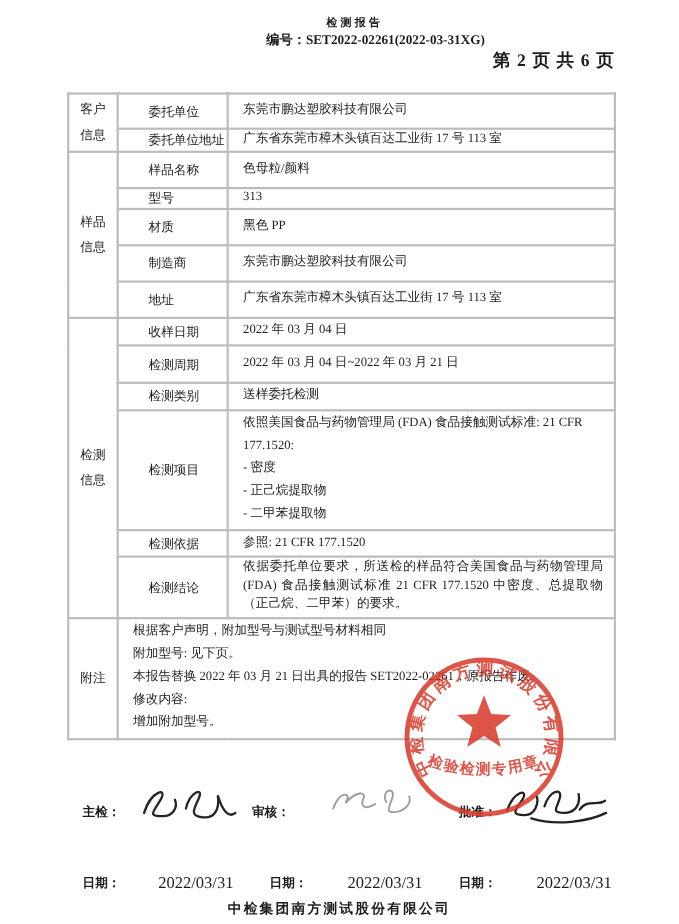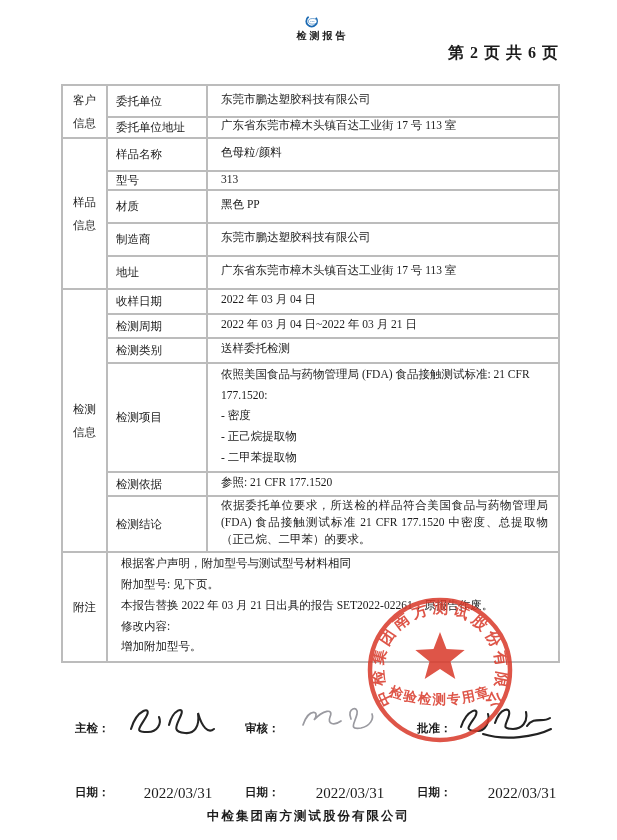--- a/index.html
+++ b/index.html
@@ -11,21 +11,21 @@
   .hdr{display:flex;align-items:center;box-sizing:border-box;
        padding:14px 58px 0 64px;height:64px;flex-direction:column;}
   .hdr .title{font-weight:700;font-size:10px;letter-spacing:3px;margin-left:22px;}
   .hdr .no{font-weight:700;font-size:12px;margin-left:60px;white-space:nowrap;}
   .hdr .pages{font-weight:700;font-size:16px;margin-left:auto;white-space:nowrap;letter-spacing:1px;}
   
   table.rpt{border-collapse:collapse;table-layout:fixed;margin:20px 0 0 61px;width:497px;}
   table.rpt th,table.rpt td{border:2px solid #bcbcbc;font-size:11.5px;font-weight:400;
        vertical-align:middle;box-sizing:border-box;}
   th.sec{white-space:pre-line;text-align:center;line-height:2.0;width:45px;font-size:11.5px;}
-  td.lbl{padding-left:8px;width:100px;}
+  td.lbl{padding-left:27px;width:100px;}
   td.val{padding:0 10px 4px 13px;}
   .pre{white-space:pre-line;line-height:1.8;}
   .pre-tight{white-space:pre-line;line-height:1.45;text-align:justify;}
   
   .sig-area{position:relative;margin-left:61px;width:497px;height:145px;}
   .sig-label{position:absolute;top:58px;font-size:11.5px;font-weight:700;}
   .sig-svg{position:absolute;top:34px;}
   .date-label{position:absolute;top:122px;font-size:11.5px;font-weight:700;}
   .date-val{position:absolute;top:122px;font-size:15px;width:90px;text-align:center;}
   
@@ -39,20 +39,21 @@
 
 <div class="page">
 
   <div class="hdr">
     <svg width="48" height="46" viewBox="0 0 48 46">
       <circle cx="23" cy="22" r="16.5" fill="none" stroke="#1b6ab3" stroke-width="5.5" stroke-dasharray="80 24" stroke-dashoffset="14"></circle>
       <ellipse cx="26" cy="22.5" rx="13" ry="8.6" fill="#ffffff" stroke="#1b6ab3" stroke-width="1.8"></ellipse>
       <text x="26" y="25.5" text-anchor="middle" font-size="8" font-weight="700" fill="#1b6ab3" font-family="Liberation Serif,serif">CIC</text>
     </svg>
     <span class="title">检测报告</span>
+    <span class="no"><span>编号：</span><span>SET2022-02261(2022-03-31XG)</span></span>
     <span class="pages">第 2 页 共 6 页</span>
   </div>
 
   <table class="rpt">
     <colgroup>
         <col style="width:45px">
         <col style="width:100px">
         <col style="width:352px">
       </colgroup>
     <tbody>
@@ -90,21 +91,21 @@
         <td class="lbl">地址</td>
         <td class="val">广东省东莞市樟木头镇百达工业街 17 号 113 室</td>
       </tr>
 
       <tr style="height:25px">
         <th class="sec" rowspan="6">检测
 信息</th>
         <td class="lbl">收样日期</td>
         <td class="val">2022 年 03 月 04 日</td>
       </tr>
-      <tr style="height:24px">
+      <tr style="height:34px">
         <td class="lbl">检测周期</td>
         <td class="val">2022 年 03 月 04 日~2022 年 03 月 21 日</td>
       </tr>
       <tr style="height:25px">
         <td class="lbl">检测类别</td>
         <td class="val">送样委托检测</td>
       </tr>
       <tr style="height:96px">
         <td class="lbl">检测项目</td>
         <td class="val pre">依照美国食品与药物管理局 (FDA) 食品接触测试标准: 21 CFR 177.1520:
@@ -127,21 +128,21 @@
 附加型号: 见下页。
 本报告替换 2022 年 03 月 21 日出具的报告 SET2022-02261，原报告作废。
 修改内容:
 增加附加型号。</td>
       </tr>
     </tbody>
   </table>
 
   <div class="sig-area">
     <span class="sig-label" style="left:14px">主检：</span>
-    <span class="sig-label" style="left:184px">审核：</span>
+    <span class="sig-label" style="left:168px">审核：</span>
     <span class="sig-label" style="left:356px">批准：</span>
 
     <svg class="sig-svg" style="left:58px" width="100" height="48">
       <path d="M12 32 C18 12 34 8 27 20 C20 32 15 35 29 35 C38 35 43 27 40 20 M50 28 C54 12 66 9 62 18 C58 28 52 35 66 36 C75 37 81 30 79 16 C83 30 89 37 95 32" fill="none" stroke="#252525" stroke-width="2.1" stroke-linecap="round"></path>
     </svg>
     <svg class="sig-svg" style="left:232px" width="95" height="48">
       <path d="M10 28 C16 10 28 14 21 23 C30 13 41 11 37 20 C34 27 41 29 48 24 M58 22 C53 11 66 8 64 17 C62 26 55 33 68 31 C77 29 81 22 79 17" fill="none" stroke="#9a9aa0" stroke-width="1.7" stroke-linecap="round"></path>
     </svg>
     <svg class="sig-svg" style="left:392px" width="102" height="50">
       <path d="M8 30 C14 12 28 9 22 20 C15 30 11 34 24 34 C33 34 37 24 35 17 M42 26 C47 11 58 9 56 18 C54 27 47 32 60 32 C69 32 75 25 73 15 M74 29 C81 19 90 26 97 21 M30 37 C52 44 82 40 98 32" fill="none" stroke="#222" stroke-width="2.1" stroke-linecap="round"></path>

